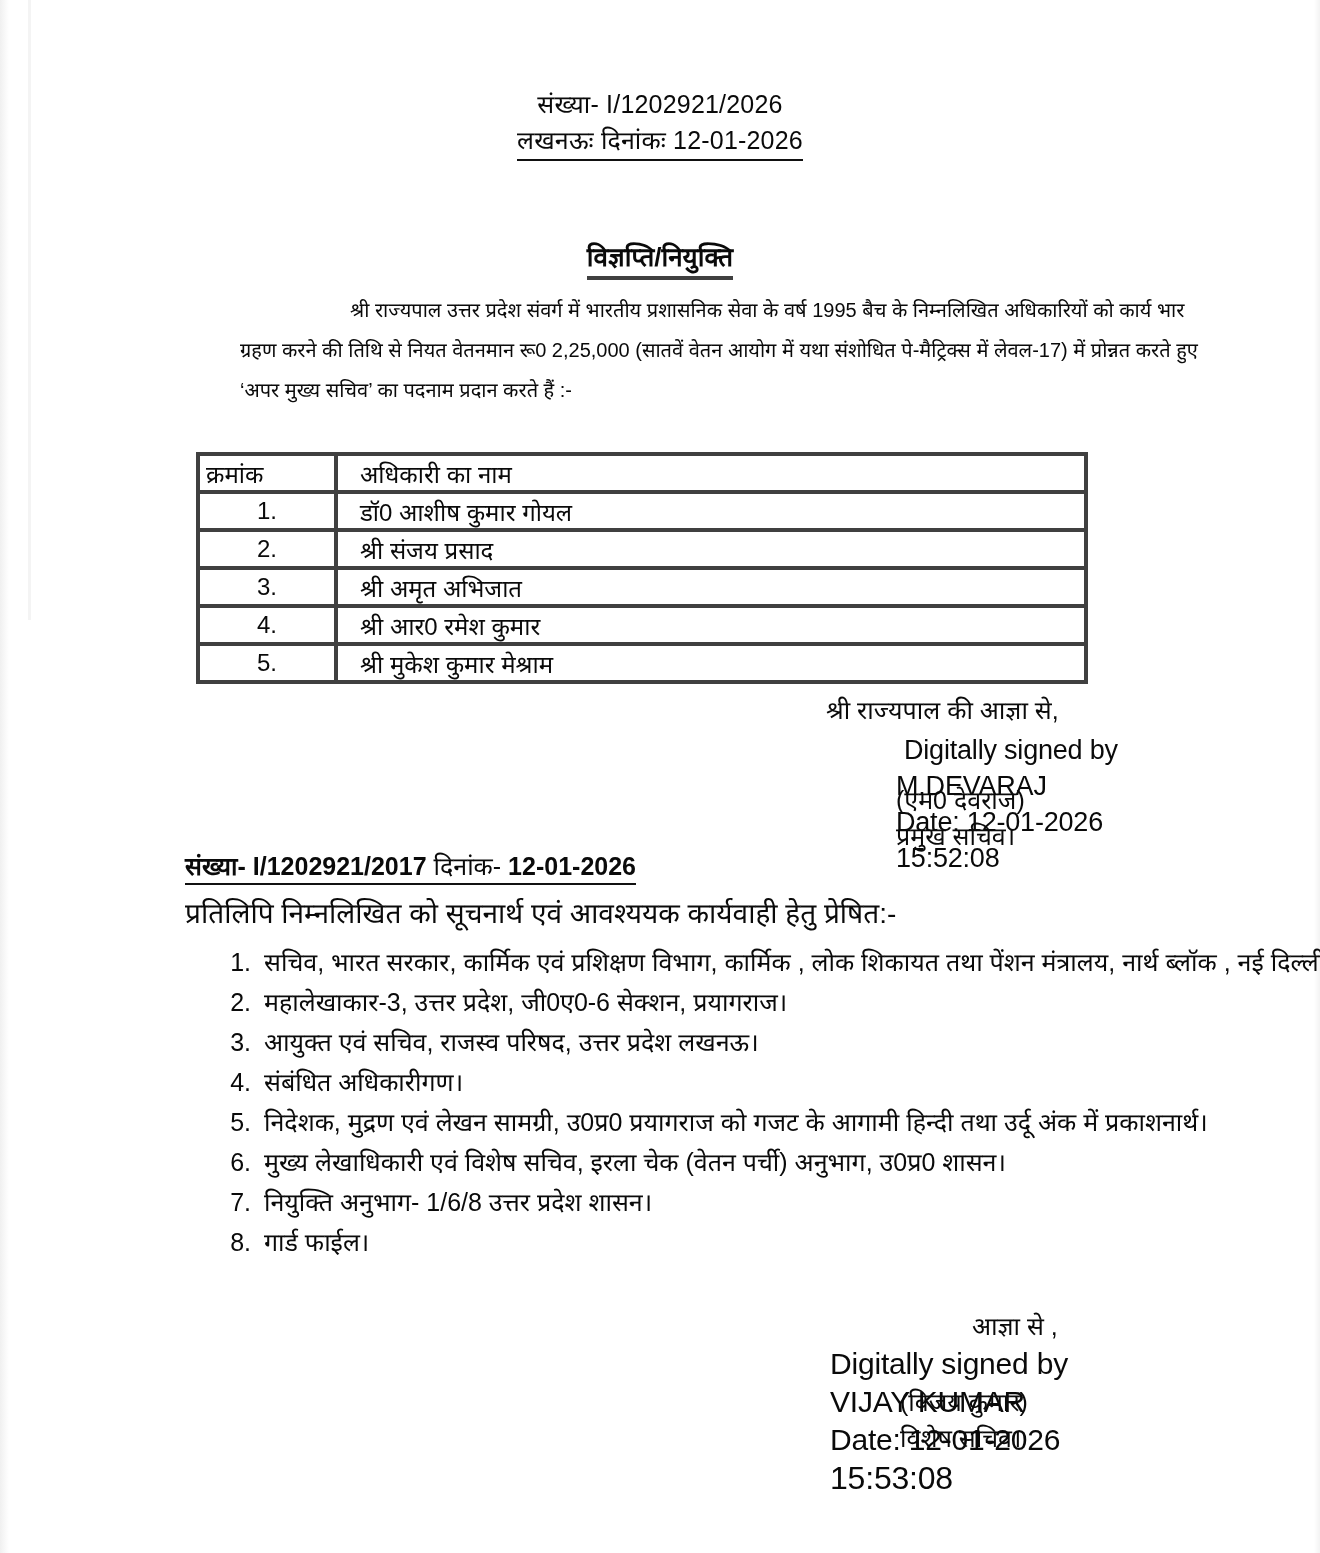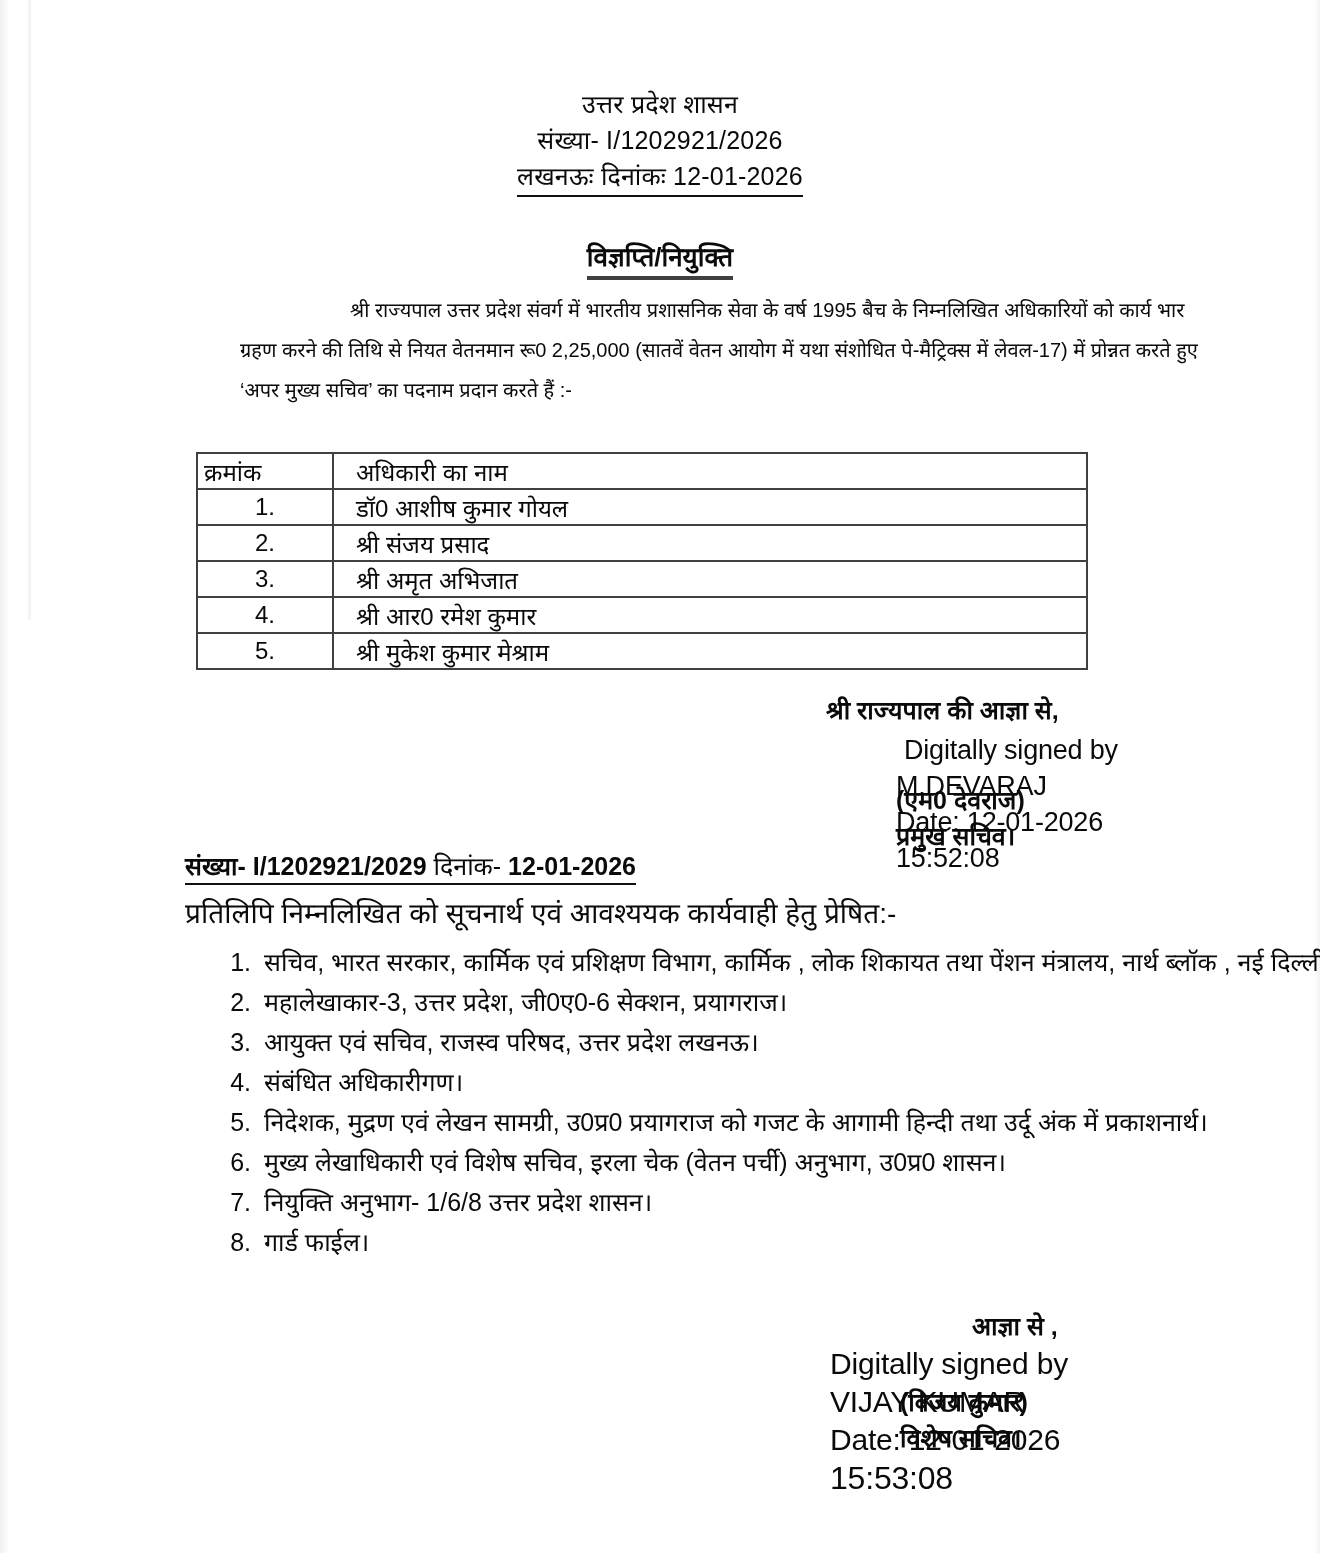--- a/index.html
+++ b/index.html
@@ -81,21 +81,21 @@
 
   table.officers {
     position: absolute;
     left: 196px;
     top: 452px;
     width: 892px;
     border-collapse: collapse;
     table-layout: fixed;
   }
   table.officers td, table.officers th {
-    border: 2px solid #404040;
+    border: 4px solid #404040;
     height: 34px;
     font-size: 24px;
     font-weight: normal;
     padding: 0 6px;
   }
   table.officers .c-sno {
     width: 122px;
     text-align: center;
   }
   table.officers .c-name {
@@ -103,21 +103,21 @@
     padding-left: 22px;
   }
   table.officers thead .c-sno { text-align: left; padding-left: 6px; }
 
   .sig-wrap {
     position: absolute;
     font-size: 25px;
     line-height: 36px;
     white-space: nowrap;
   }
-  .sig-underlay-line { position: absolute; white-space: nowrap; font-weight: bold; }
+  .sig-underlay-line { position: absolute; white-space: nowrap; }
   .sig-stamp-line {
     position: absolute;
     white-space: nowrap;
     font-size: 27px;
     line-height: 36px;
     letter-spacing: -0.2px;
   }
 
   .ref-line2 {
     position: absolute;
@@ -158,21 +158,20 @@
 </head>
 <body>
 
 <div id="page">
 
   <div class="scan-edge-left"></div>
   <div class="scan-edge-left2"></div>
   <div class="scan-edge-right"></div>
 
   <div class="hdr-block" style="top:86px;">
-    <div class="hdr-line">उत्तर प्रदेश शासन</div>
     <div class="hdr-line">संख्या- I/1202921/2026</div>
     <div><span class="hdr-line underlined">लखनऊः दिनांकः 12-01-2026</span></div>
   </div>
 
   <div class="doc-title" style="top:238px;">
     <span>विज्ञप्ति/नियुक्ति</span>
   </div>
 
   <div class="body-para" style="top:290px;">श्री राज्यपाल उत्तर प्रदेश संवर्ग में भारतीय प्रशासनिक सेवा के वर्ष 1995 बैच के निम्नलिखित अधिकारियों को कार्य भार ग्रहण करने की तिथि से नियत वेतनमान रू0 2,25,000 (सातवें वेतन आयोग में यथा संशोधित पे-मैट्रिक्स में लेवल-17) में प्रोन्नत करते हुए ‘अपर मुख्य सचिव’ का पदनाम प्रदान करते हैं :-</div>
 
@@ -212,21 +211,21 @@
     <div class="sig-underlay-line" style="left:196px; top:90px;">(एम0 देवराज)</div>
     <div class="sig-underlay-line" style="left:196px; top:126px;text-align:center;">प्रमुख सचिव।</div>
 
     <div class="sig-stamp-line" style="left:204px; top:40px;">Digitally signed by</div>
     <div class="sig-stamp-line" style="left:196px; top:76px;">M.DEVARAJ</div>
     <div class="sig-stamp-line" style="left:196px; top:112px;">Date: 12-01-2026</div>
     <div class="sig-stamp-line" style="left:196px; top:148px;">15:52:08</div>
   </div>
 
   <div class="ref-line2" style="top:848px;">
-    <span class="u"><span>संख्या-</span> <span>I/1202921/2029</span> <span class="plain">दिनांक-</span> <span>12-01-2026</span></span>
+    <span class="u"><span>संख्या-</span> <span>I/1202921/2017</span> <span class="plain">दिनांक-</span> <span>12-01-2026</span></span>
   </div>
 
   <div class="copy-note" style="top:893px;">प्रतिलिपि निम्नलिखित को सूचनार्थ एवं आवश्ययक कार्यवाही  हेतु प्रेषित:-</div>
 
   <ol class="dist" style="top:943px;">
     <li>सचिव, भारत सरकार, कार्मिक एवं प्रशिक्षण विभाग, कार्मिक , लोक शिकायत तथा पेंशन मंत्रालय, नार्थ ब्लॉक , नई दिल्ली।</li>
     <li>महालेखाकार-3, उत्तर प्रदेश, जी0ए0-6 सेक्शन, प्रयागराज।</li>
     <li>आयुक्त एवं सचिव, राजस्व परिषद, उत्तर प्रदेश लखनऊ।</li>
     <li>संबंधित अधिकारीगण।</li>
     <li>निदेशक, मुद्रण एवं लेखन सामग्री, उ0प्र0 प्रयागराज को गजट के आगामी हिन्दी तथा उर्दू अंक में प्रकाशनार्थ।</li>

